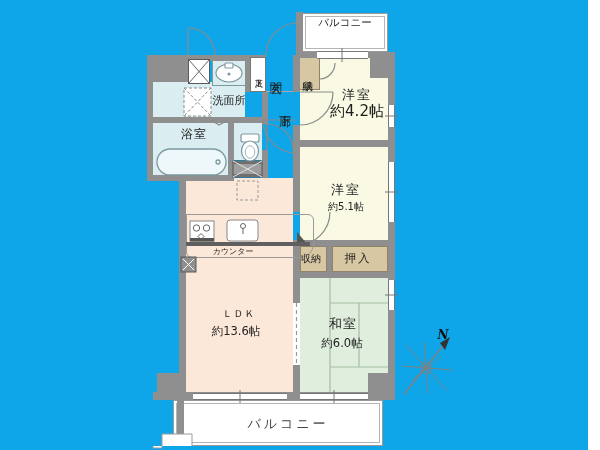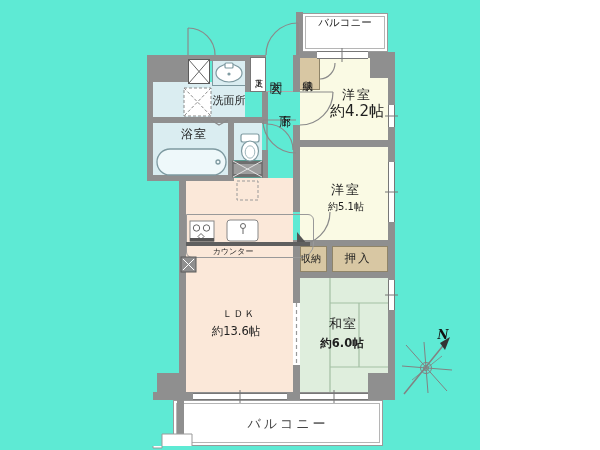--- a/index.html
+++ b/index.html
@@ -1,17 +1,17 @@
 <!DOCTYPE html>
 <html><head>
 <meta charset="utf-8">
 <style>
   html,body{margin:0;padding:0;background:#fff;}
-  .plan{position:relative;width:480px;height:450px;background:#5eead4;overflow:hidden;
-        font-family:"DejaVu Sans",sans-serif;color:#222;}
+  .plan{position:relative;width:576px;height:450px;background:#0ea5e9;overflow:hidden;
+        font-family:"DejaVu Sans",sans-serif;color:#222;padding-left:12px;}
   .abs{position:absolute;}
   .room{position:absolute;}
   .w{position:absolute;background:#8f8f8f;}
   .win-h{position:absolute;background:#fff;border-top:1px solid #777;border-bottom:1px solid #777;box-sizing:border-box;}
   .win-v{position:absolute;background:#fff;border-left:1px solid #777;border-right:1px solid #777;box-sizing:border-box;}
   .box{position:absolute;background:#fff;border:1px solid #5a5a5a;box-sizing:border-box;}
   .closet{position:absolute;background:#d8c7a3;border:1px solid #8f8468;box-sizing:border-box;}
   .dbl{position:absolute;border:1px solid #9a9a9a;background:#fff;box-sizing:border-box;}
   .dbl::after{content:"";position:absolute;inset:2px;border:1px solid #b5b5b5;}
   .lbl{position:absolute;transform:translate(-50%,-50%);white-space:nowrap;line-height:1.15;
@@ -211,18 +211,18 @@
 
   <div class="lbl" style="left:311px;top:259px;font-size:10px;">収納</div>
   <div class="lbl" style="left:358px;top:259px;font-size:11.5px;letter-spacing:2px;">押入</div>
 
   <div class="lbl" style="left:233px;top:252px;font-size:8px;text-align:right;">カウンター</div>
 
   <div class="lbl" style="left:239px;top:314px;font-size:10px;letter-spacing:1px;">ＬＤＫ</div>
   <div class="lbl" style="left:236px;top:332px;font-size:11.5px;">約13.6帖</div>
 
   <div class="lbl" style="left:343px;top:324px;font-size:13px;letter-spacing:1px;">和室</div>
-  <div class="lbl" style="left:342px;top:344px;font-size:11.5px;font-weight:bold;">約6.0帖</div>
+  <div class="lbl" style="left:342px;top:344px;font-size:11.5px;">約6.0帖</div>
 
   <div class="lbl" style="left:288px;top:424px;font-size:13px;letter-spacing:3px;color:#444;">バルコニー</div>
 
   <div class="lbl serif" style="left:443px;top:336px;font-size:12px;color:#111;">N</div>
 </div>
 
 </body></html>

